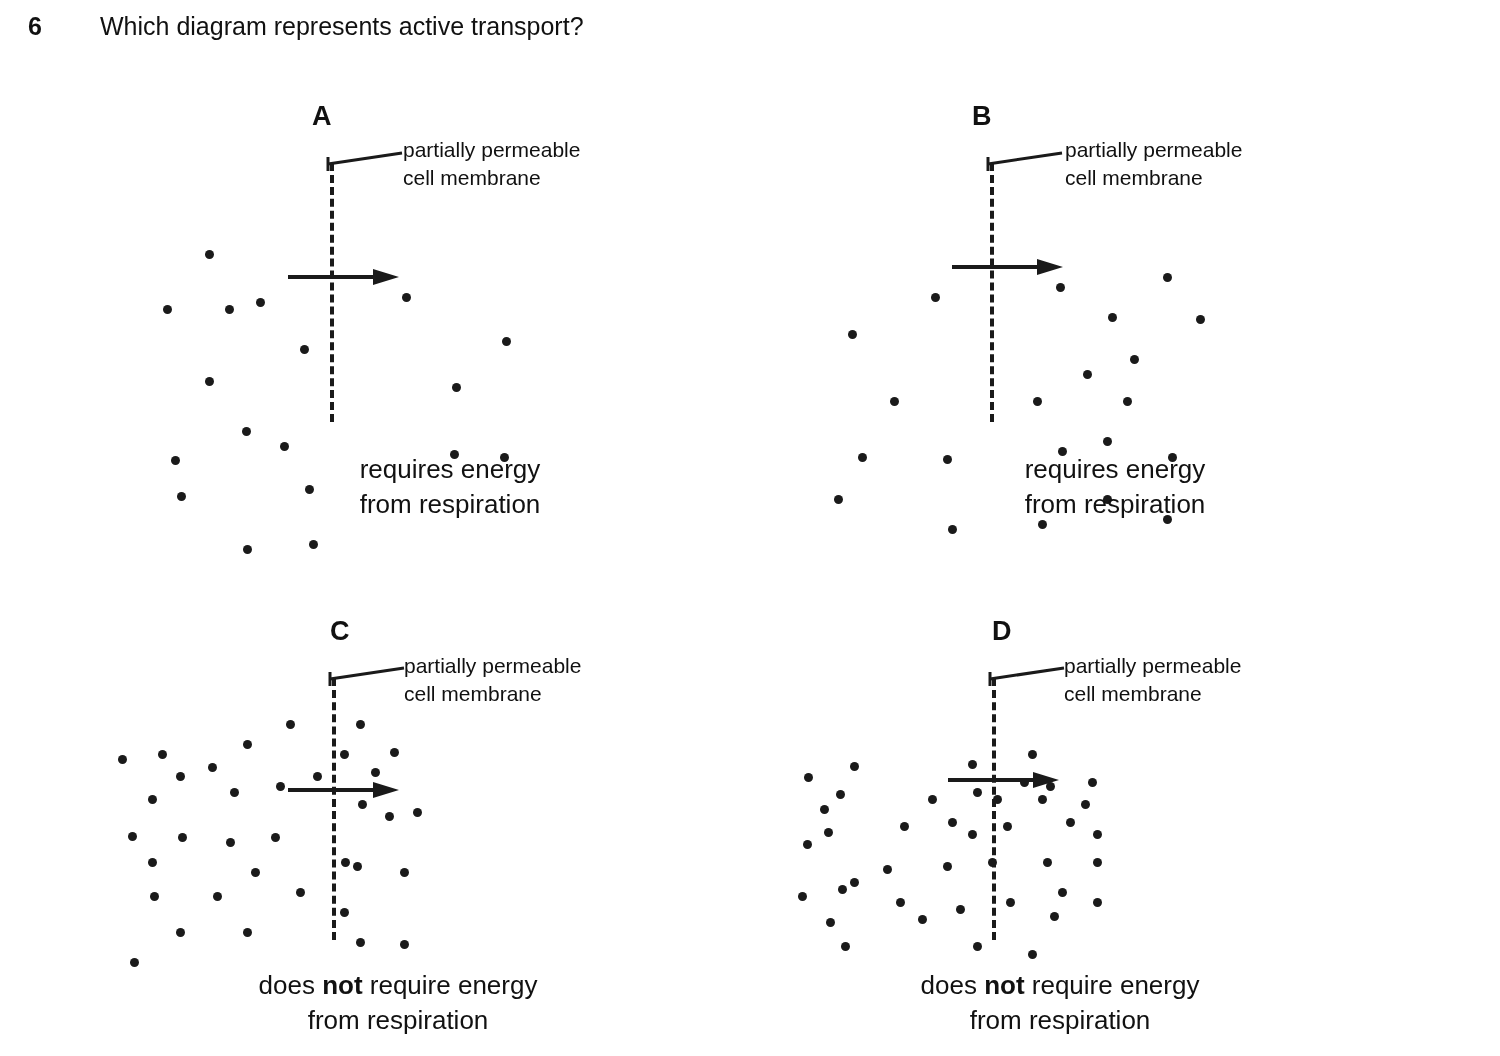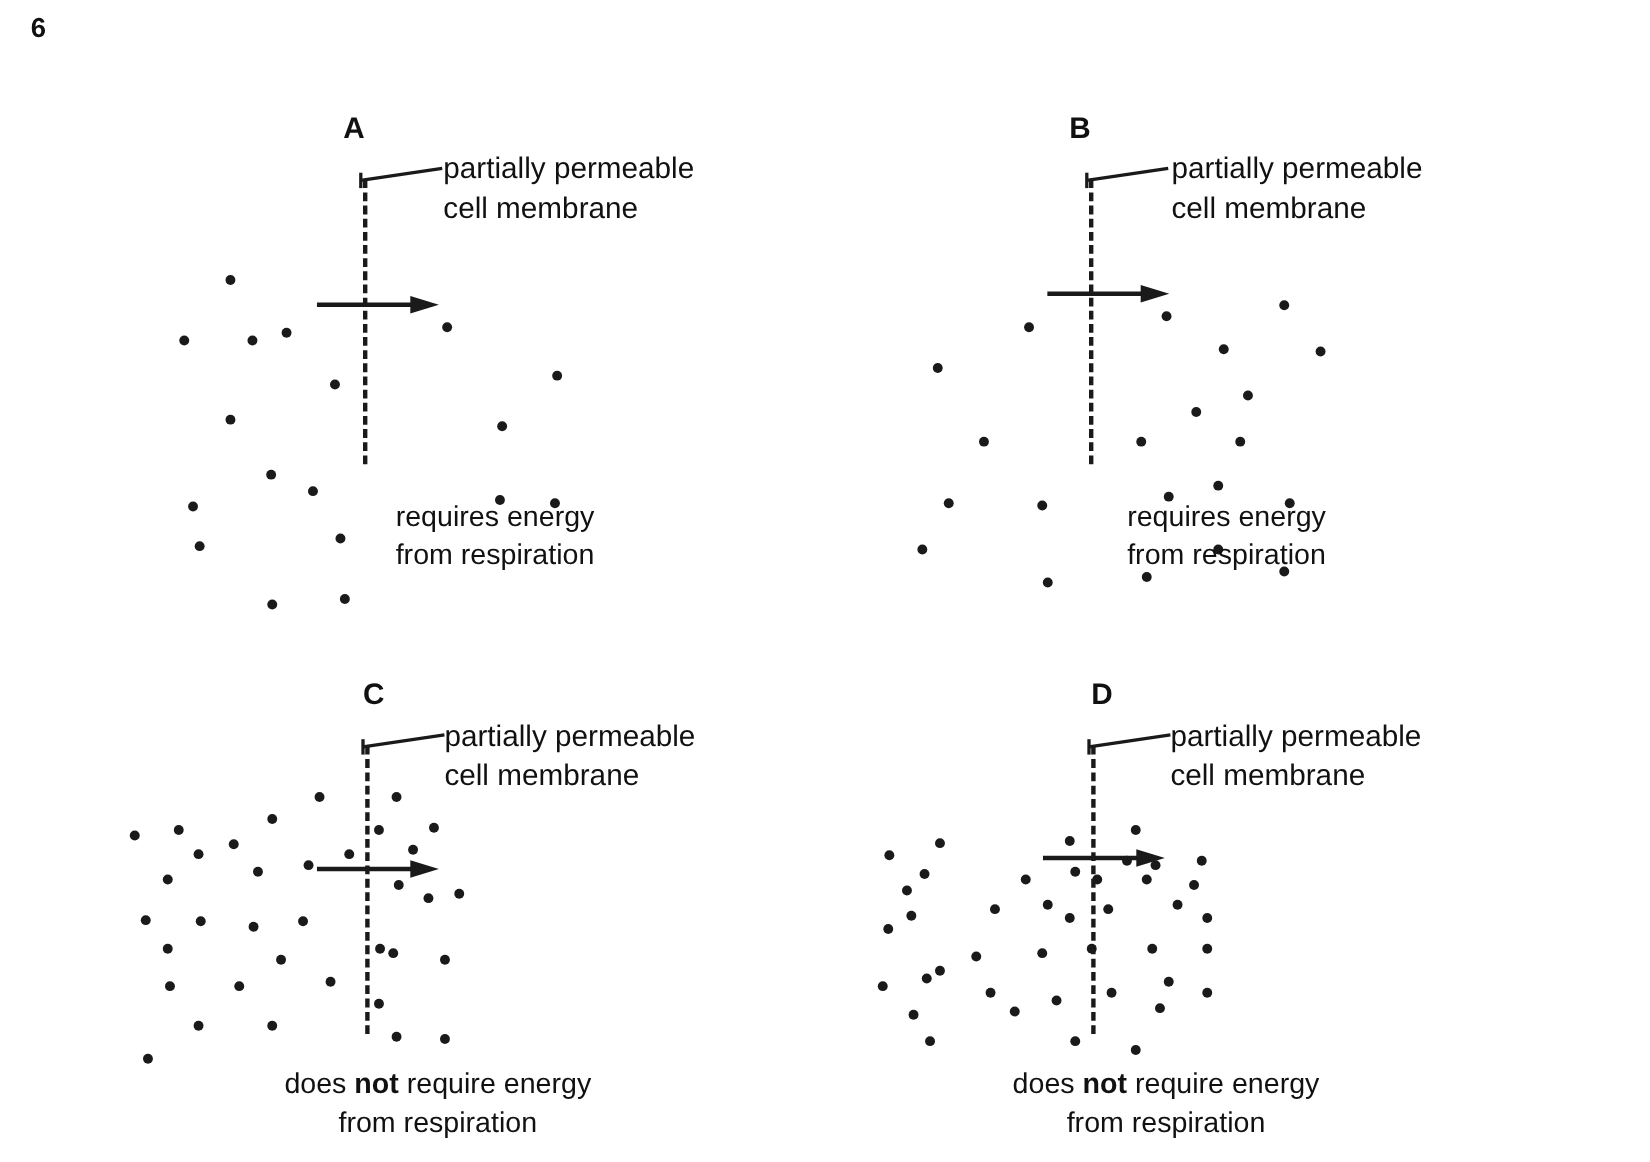--- a/index.html
+++ b/index.html
@@ -17,30 +17,31 @@
   .panel.p1{left:660px;top:66px;}
   .panel.p2{left:-20px;top:585px;}
   .panel.p3{left:640px;top:585px;}
 
   .letter{position:absolute;font-size:27px;font-weight:bold;}
   .field{position:absolute;}
   .dot{position:absolute;width:9px;height:9px;border-radius:50%;background:#1a1a1a;}
 
   .membrane{position:absolute;width:0;border-left:4px dashed #1a1a1a;}
   .leadline{position:absolute;overflow:visible;}
-  .lbl{position:absolute;font-size:27px;line-height:1.33;white-space:nowrap;}
+  .lbl{position:absolute;font-size:21px;line-height:1.33;white-space:nowrap;}
   .arrowwrap{position:absolute;}
   .caption{position:absolute;font-size:26px;line-height:1.36;text-align:center;width:460px;}
   b{font-weight:bold;}
 </style>
 </head>
 <body>
 
 <div class="qhead">
   <div class="qnum">6</div>
+  <div class="qtext">Which diagram represents active transport?</div>
 </div>
 
 <div id="panels">
     <div class="panel p0">
       <div class="letter" style="left:312px;top:35px;">A</div>
       <div class="membrane" style="left:330px;top:97px;height:259px;"></div>
       <svg class="leadline" style="left:320px;top:87px;" width="120" height="40">
         <line x1="8" y1="4" x2="8" y2="18" stroke="#1a1a1a" stroke-width="3"></line>
         <line x1="8" y1="11" x2="82" y2="0" stroke="#1a1a1a" stroke-width="3"></line>
       </svg>

